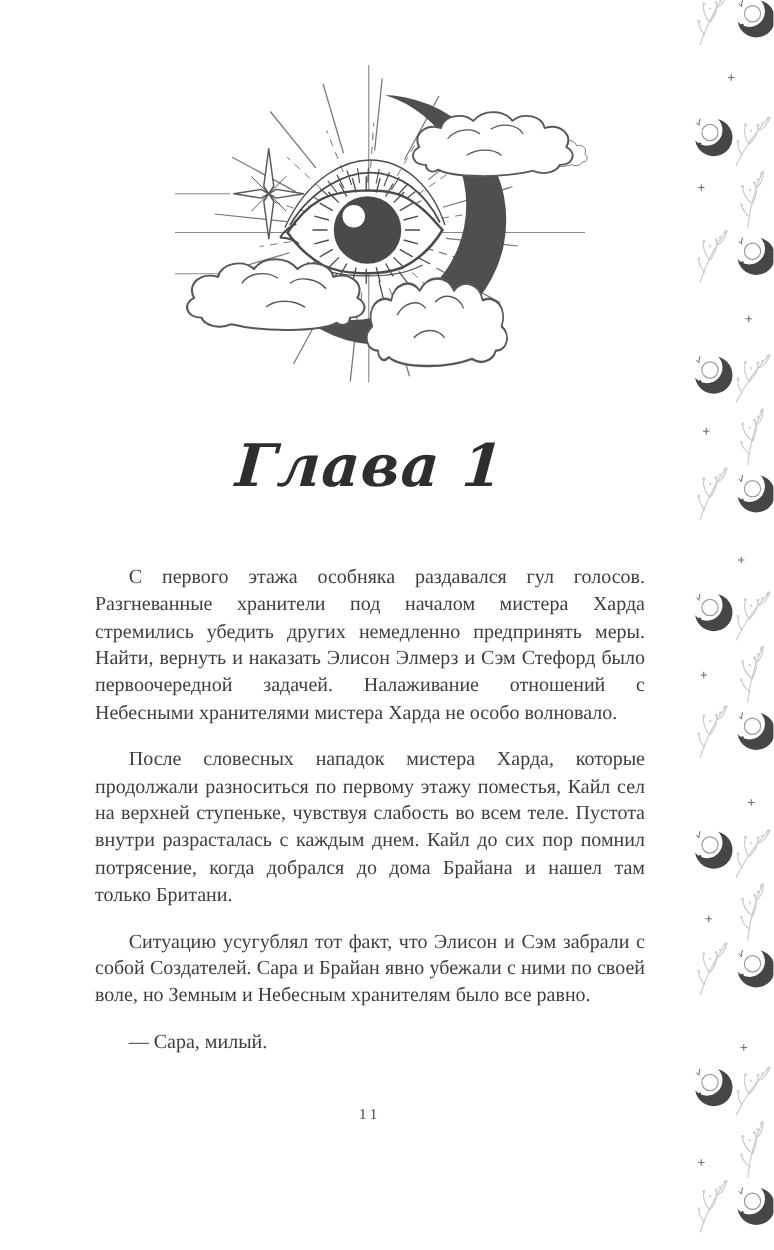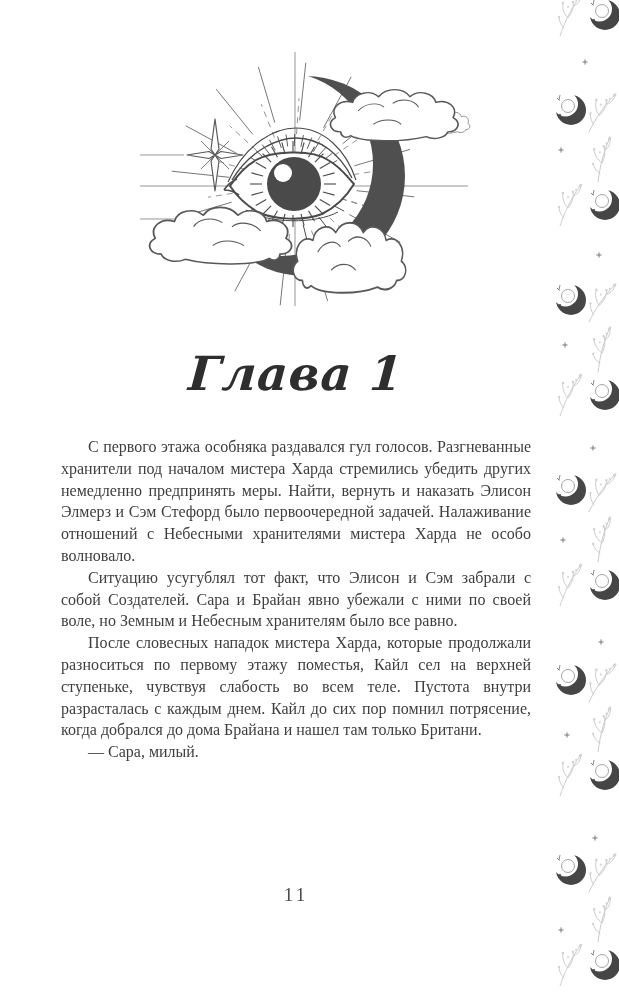--- a/index.html
+++ b/index.html
@@ -13,24 +13,24 @@
     text-align:center;
     font-family:"DejaVu Serif",serif;font-style:italic;font-weight:600;
     font-size:47px;line-height:80px;color:#2e2e2e;letter-spacing:1px;
     transform:skewX(-4deg);
   }
   .body-text{
     position:absolute;left:61px;top:436px;width:470px;
     font-size:16px;line-height:21.8px;color:#3e3e3e;
     text-align:justify;
   }
-  .body-text p{margin:0;text-indent:27px;}
+  .body-text p{margin:15px;text-indent:27px;}
   .page-num{
     position:absolute;left:61px;top:884px;width:470px;text-align:center;
-    font-size:19px;color:#4a4a4a;letter-spacing:3px;
+    font-size:12px;color:#4a4a4a;letter-spacing:3px;
   }
   .strip{position:absolute;left:555px;top:0;width:64px;height:1000px;overflow:hidden;}
 </style>
 </head>
 <body>
 
 <div class="page">
 
   <svg class="illus" viewBox="0 0 334 284" aria-hidden="true">
     <defs>
@@ -161,22 +161,22 @@
       <use href="#cloud" transform="translate(192,58) scale(1.08,0.95)"></use>
     </g>
     <use href="#cloud" transform="translate(154,176) scale(-1.2,1.05)"></use>
     <use href="#cloud" transform="translate(155,192) scale(0.95,1.3)"></use>
   </svg>
 
   <div class="chapter-title">Глава 1</div>
 
   <div class="body-text">
     <p>С первого этажа особняка раздавался гул голосов. Разгневанные хранители под началом мистера Харда стремились убедить других немедленно предпринять меры. Найти, вернуть и наказать Элисон Элмерз и Сэм Стефорд было первоочередной задачей. Налаживание отношений с Небесными хранителями мистера Харда не особо волновало.</p>
+    <p>После словесных нападок мистера Харда, которые продолжали разноситься по первому этажу поместья, Кайл сел на верхней ступеньке, чувствуя слабость во всем теле. Пустота внутри разрасталась с каждым днем. Кайл до сих пор помнил потрясение, когда добрался до дома Брайана и нашел там только Британи.</p>
     <p>Ситуацию усугублял тот факт, что Элисон и Сэм забрали с собой Создателей. Сара и Брайан явно убежали с ними по своей воле, но Земным и Небесным хранителям было все равно.</p>
-    <p>После словесных нападок мистера Харда, которые продолжали разноситься по первому этажу поместья, Кайл сел на верхней ступеньке, чувствуя слабость во всем теле. Пустота внутри разрасталась с каждым днем. Кайл до сих пор помнил потрясение, когда добрался до дома Брайана и нашел там только Британи.</p>
     <p>— Сара, милый.</p>
   </div>
 
   <div class="page-num">11</div>
 
   <svg class="strip" viewBox="0 0 64 1000" aria-hidden="true">
     <defs>
       <mask id="cm" maskUnits="userSpaceOnUse" x="-18" y="-18" width="36" height="36">
         <rect x="-18" y="-18" width="36" height="36" fill="#fff"></rect>
         <circle cx="-5.5" cy="-6" r="12.5" fill="#000"></circle>

